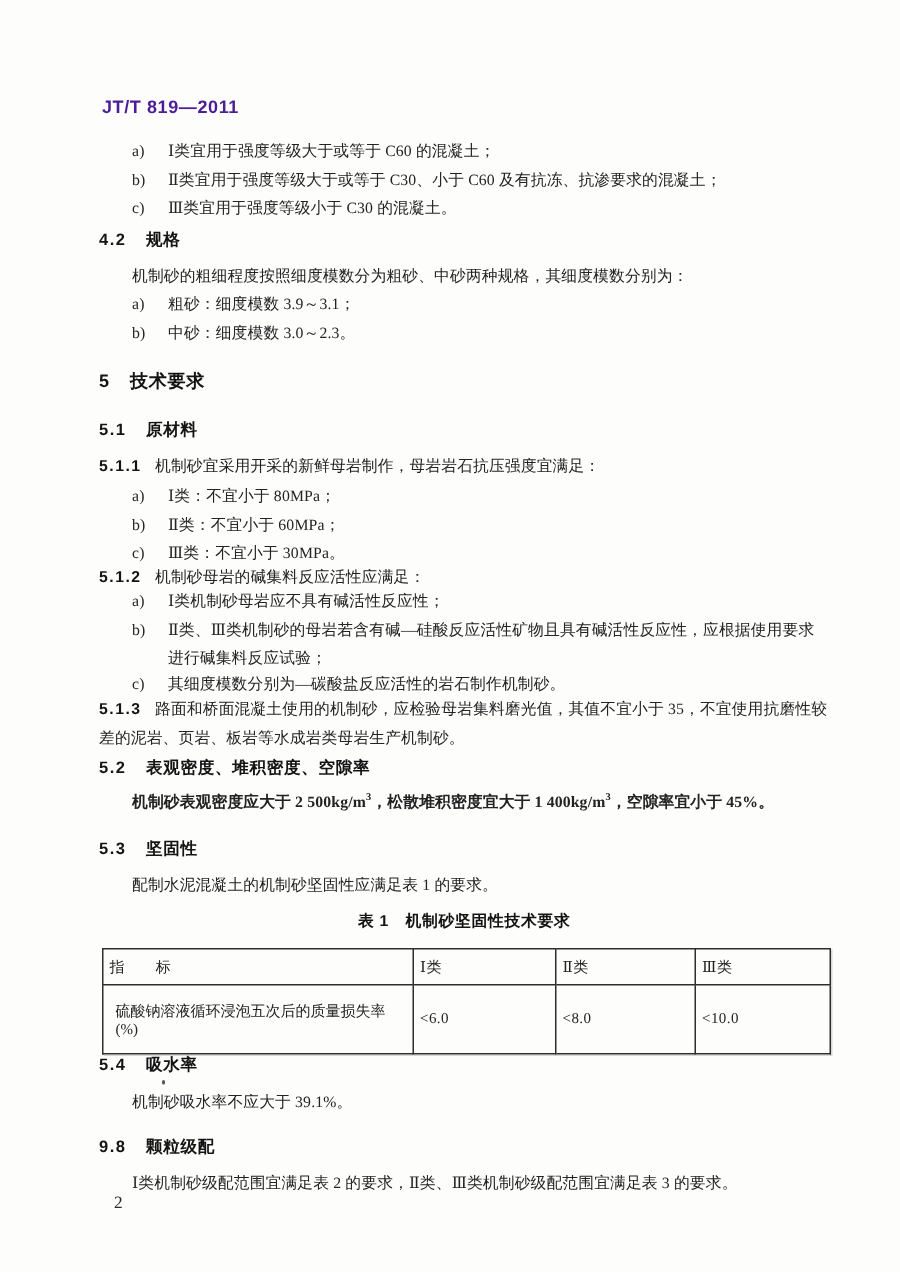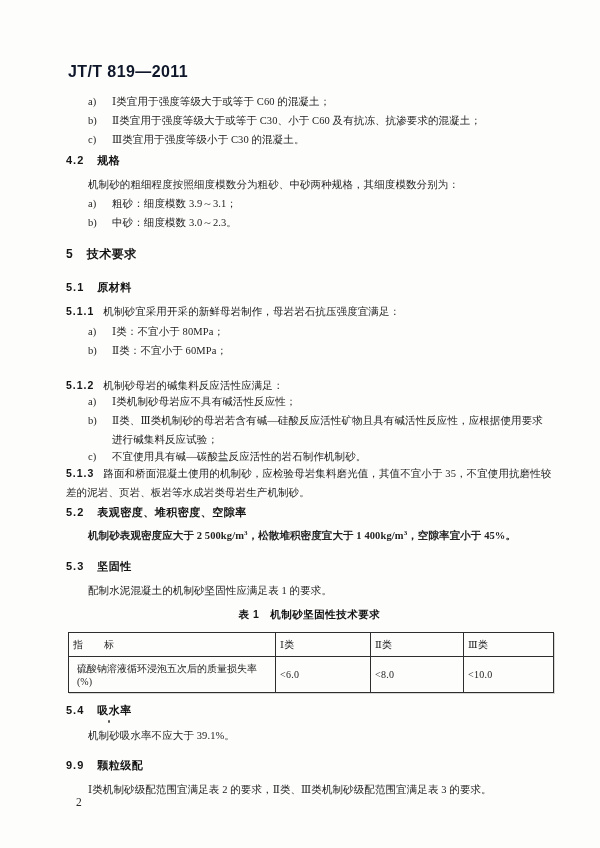--- a/index.html
+++ b/index.html
@@ -5,21 +5,21 @@
   html,body{margin:0;padding:0;background:#e8e8e8;}
   .page{
     position:relative;width:600px;height:848px;margin:0 auto;
     background:#fdfdfc;color:#1f1f1f;
     font-family:"Liberation Serif","DejaVu Serif",serif;
     font-size:10.5px;overflow:hidden;
   }
   .abs{position:absolute;white-space:nowrap;line-height:15px;}
   .doc-header{
     font-family:"Liberation Sans","DejaVu Sans",sans-serif;
-    font-weight:700;font-size:16px;letter-spacing:.4px;color:#0f172a;
+    font-weight:700;font-size:12px;letter-spacing:.4px;color:#4c1d95;
   }
   .heading{
     font-family:"Liberation Sans","DejaVu Sans",sans-serif;
     font-weight:700;font-size:11px;color:#141414;letter-spacing:.5px;
   }
   .heading .hnum{margin-right:13px;letter-spacing:1px;margin-top:12px;}
   .clause .cnum{
     font-family:"Liberation Sans","DejaVu Sans",sans-serif;
     font-weight:700;font-size:10.5px;letter-spacing:1px;margin-right:9px;color:#141414;
   }
@@ -80,33 +80,36 @@
 
   <div class="abs clause body-text" style="left:66px;top:304px;">
     <span class="cnum">5.1.1</span><span>机制砂宜采用开采的新鲜母岩制作，母岩岩石抗压强度宜满足：</span>
   </div>
   <div class="abs list-item body-text" style="left:88px;top:324px;">
     <span class="lbl">a)</span><span>Ⅰ类：不宜小于 80MPa；</span>
   </div>
   <div class="abs list-item body-text" style="left:88px;top:343px;">
     <span class="lbl">b)</span><span>Ⅱ类：不宜小于 60MPa；</span>
   </div>
+  <div class="abs list-item body-text" style="left:88px;top:362px;">
+    <span class="lbl">c)</span><span>Ⅲ类：不宜小于 30MPa。</span>
+  </div>
 
   <div class="abs clause body-text" style="left:66px;top:378px;">
     <span class="cnum">5.1.2</span><span>机制砂母岩的碱集料反应活性应满足：</span>
   </div>
   <div class="abs list-item body-text" style="left:88px;top:394px;">
     <span class="lbl">a)</span><span>Ⅰ类机制砂母岩应不具有碱活性反应性；</span>
   </div>
   <div class="abs list-item body-text" style="left:88px;top:413px;">
     <span class="lbl">b)</span><span>Ⅱ类、Ⅲ类机制砂的母岩若含有碱—硅酸反应活性矿物且具有碱活性反应性，应根据使用要求</span>
   </div>
   <div class="abs body-text" style="left:112px;top:432px;">进行碱集料反应试验；</div>
   <div class="abs list-item body-text" style="left:88px;top:449px;">
-    <span class="lbl">c)</span><span>不宜使用具有碱—碳酸盐反应活性的岩石制作机制砂。</span>
+    <span class="lbl">c)</span><span>其细度模数分别为—碳酸盐反应活性的岩石制作机制砂。</span>
   </div>
 
   <div class="abs clause body-text" style="left:66px;top:466px;">
     <span class="cnum">5.1.3</span><span>路面和桥面混凝土使用的机制砂，应检验母岩集料磨光值，其值不宜小于 35，不宜使用抗磨性较</span>
   </div>
   <div class="abs body-text" style="left:66px;top:485px;">差的泥岩、页岩、板岩等水成岩类母岩生产机制砂。</div>
 
   <div class="abs heading" style="left:66px;top:505px;">
     <span class="hnum">5.2</span><span>表观密度、堆积密度、空隙率</span>
   </div>
@@ -127,35 +130,35 @@
         <col style="width:93px">
         <col style="width:90px">
       </colgroup>
     <tbody>
         <tr style="height:24px;">
       <td>指　　标</td>
       <td>Ⅰ类</td>
       <td>Ⅱ类</td>
       <td>Ⅲ类</td>
     </tr>
-    <tr style="height:36px;">
+    <tr style="height:46px;">
       <td class="rowlabel">硫酸钠溶液循环浸泡五次后的质量损失率(%)</td>
       <td>&lt;6.0</td>
       <td>&lt;8.0</td>
       <td>&lt;10.0</td>
     </tr>
   </tbody>
     </table>
 
   <div class="abs heading" style="left:66px;top:703px;">
     <span class="hnum">5.4</span><span>吸水率</span>
   </div>
   <div class="artifact-dot" style="left:108px;top:720px;"></div>
   <div class="abs body-text" style="left:88px;top:728px;">机制砂吸水率不应大于 39.1%。</div>
 
   <div class="abs heading" style="left:66px;top:758px;">
-    <span class="hnum">9.9</span><span>颗粒级配</span>
+    <span class="hnum">9.8</span><span>颗粒级配</span>
   </div>
   <div class="abs body-text" style="left:88px;top:782px;">Ⅰ类机制砂级配范围宜满足表 2 的要求，Ⅱ类、Ⅲ类机制砂级配范围宜满足表 3 的要求。</div>
 
   <div class="abs page-num" style="left:76px;top:795px;">2</div>
 
 </div>
 
 </body></html>

